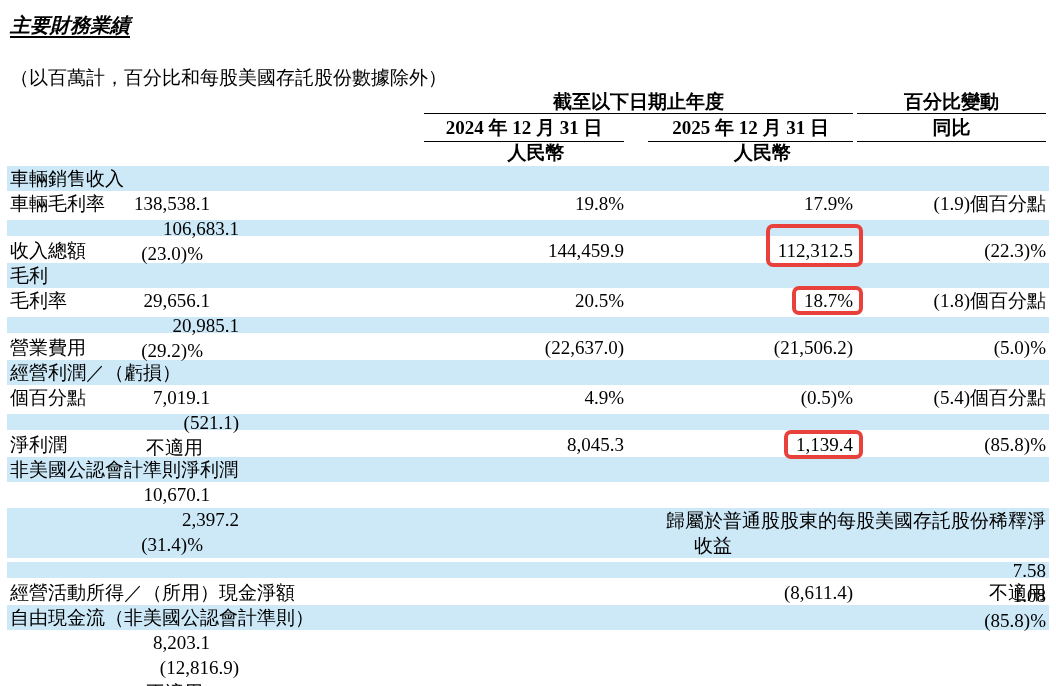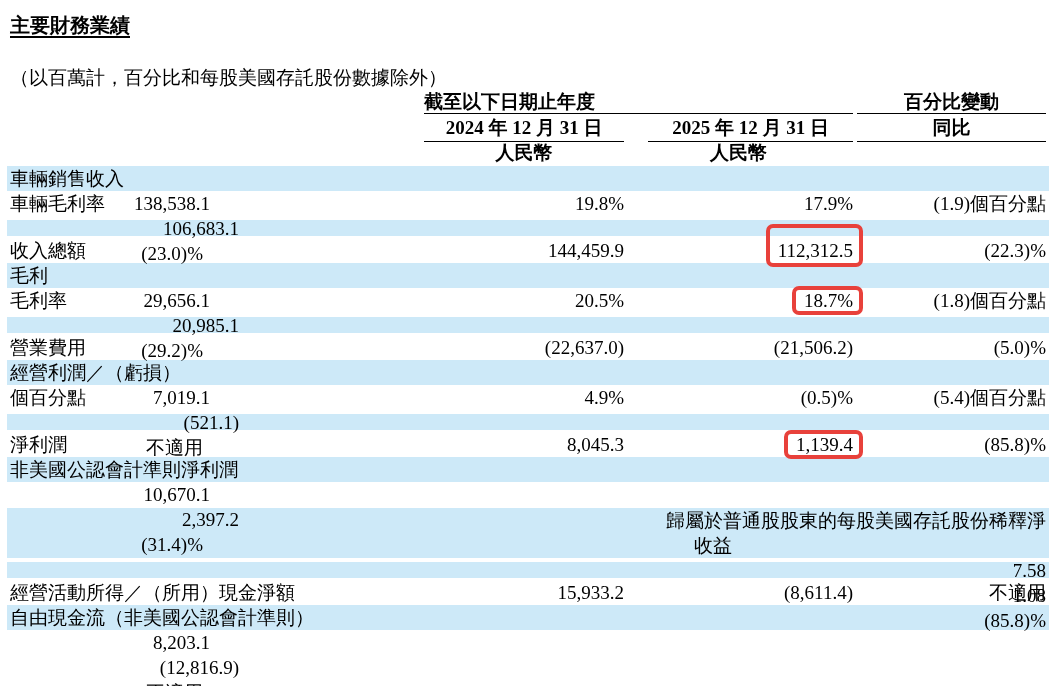--- a/index.html
+++ b/index.html
@@ -15,40 +15,41 @@
   }
   .page { width: 1056px; height: 686px; overflow: hidden; background: #fff; }
 
   .title {
     margin: 12px 0 0 10px;
     font-size: 20px;
     line-height: 26px;
     font-weight: bold;
     text-decoration: underline;
     text-underline-offset: 4px;
+    font-style: italic;
   }
   .subtitle {
     margin: 28px 0 0 10px;
     font-size: 19px;
     line-height: 24px;
   }
 
   
   .thead { font-weight: bold; font-size: 19px; }
   .hrow { display: flex; margin: 0 7px; padding: 0 3px; }
   .h-spacer { width: 414px; }
   .hrow1 { height: 24px; line-height: 23px; }
-  .h-period { width: 429px; border-bottom: 1.5px solid #000; }
+  .h-period { width: 429px; text-align: center; border-bottom: 1.5px solid #000; }
   .h-change { width: 189px; margin-left: 4px; text-align: center; border-bottom: 1.5px solid #000; }
   .hrow2 { height: 28px; line-height: 27px; }
   .h-c1 { width: 200px; text-align: center; border-bottom: 1.5px solid #000; }
   .h-c2 { width: 229px; }
   .h-c2 .inner { display: block; margin-left: 24px; text-align: center; border-bottom: 1.5px solid #000; }
   .h-c3 { width: 189px; margin-left: 4px; text-align: center; border-bottom: 1.5px solid #000; }
-  .hrow3 { height: 24px; line-height: 22px; }
+  .hrow3 { height: 24px; line-height: 22px; gap: 12px; }
   .h-cur1 { width: 200px; text-align: center; }
   .h-cur2 { width: 229px; text-align: center; }
 
   
   .row {
     display: flex;
     margin: 0 7px;
     padding: 0 3px;
     height: 25px;
     line-height: 25px;
@@ -187,21 +188,20 @@
           <div>歸屬於普通股股東的每股美國存託股份稀釋淨</div>
           <div class="indent">收益</div>
         </div>
         <div class="c-val c1"><span>7.58</span></div>
         <div class="c-val c2"><span>1.08</span></div>
         <div class="c-val c3"><span>(85.8)%</span></div>
       </div>
       <div class="row spacer blue"></div>
       <div class="row white">
         <div class="c-label">經營活動所得／（所用）現金淨額</div>
-        <div class="c-val c1"><span>15,933.2</span></div>
         <div class="c-val c2"><span>(8,611.4)</span></div>
         <div class="c-val c3"><span>不適用</span></div>
       </div>
       <div class="row blue">
         <div class="c-label">自由現金流（非美國公認會計準則）</div>
         <div class="c-val c1"><span>8,203.1</span></div>
         <div class="c-val c2"><span>(12,816.9)</span></div>
         <div class="c-val c3"><span>不適用</span></div>
       </div>
     </div>

